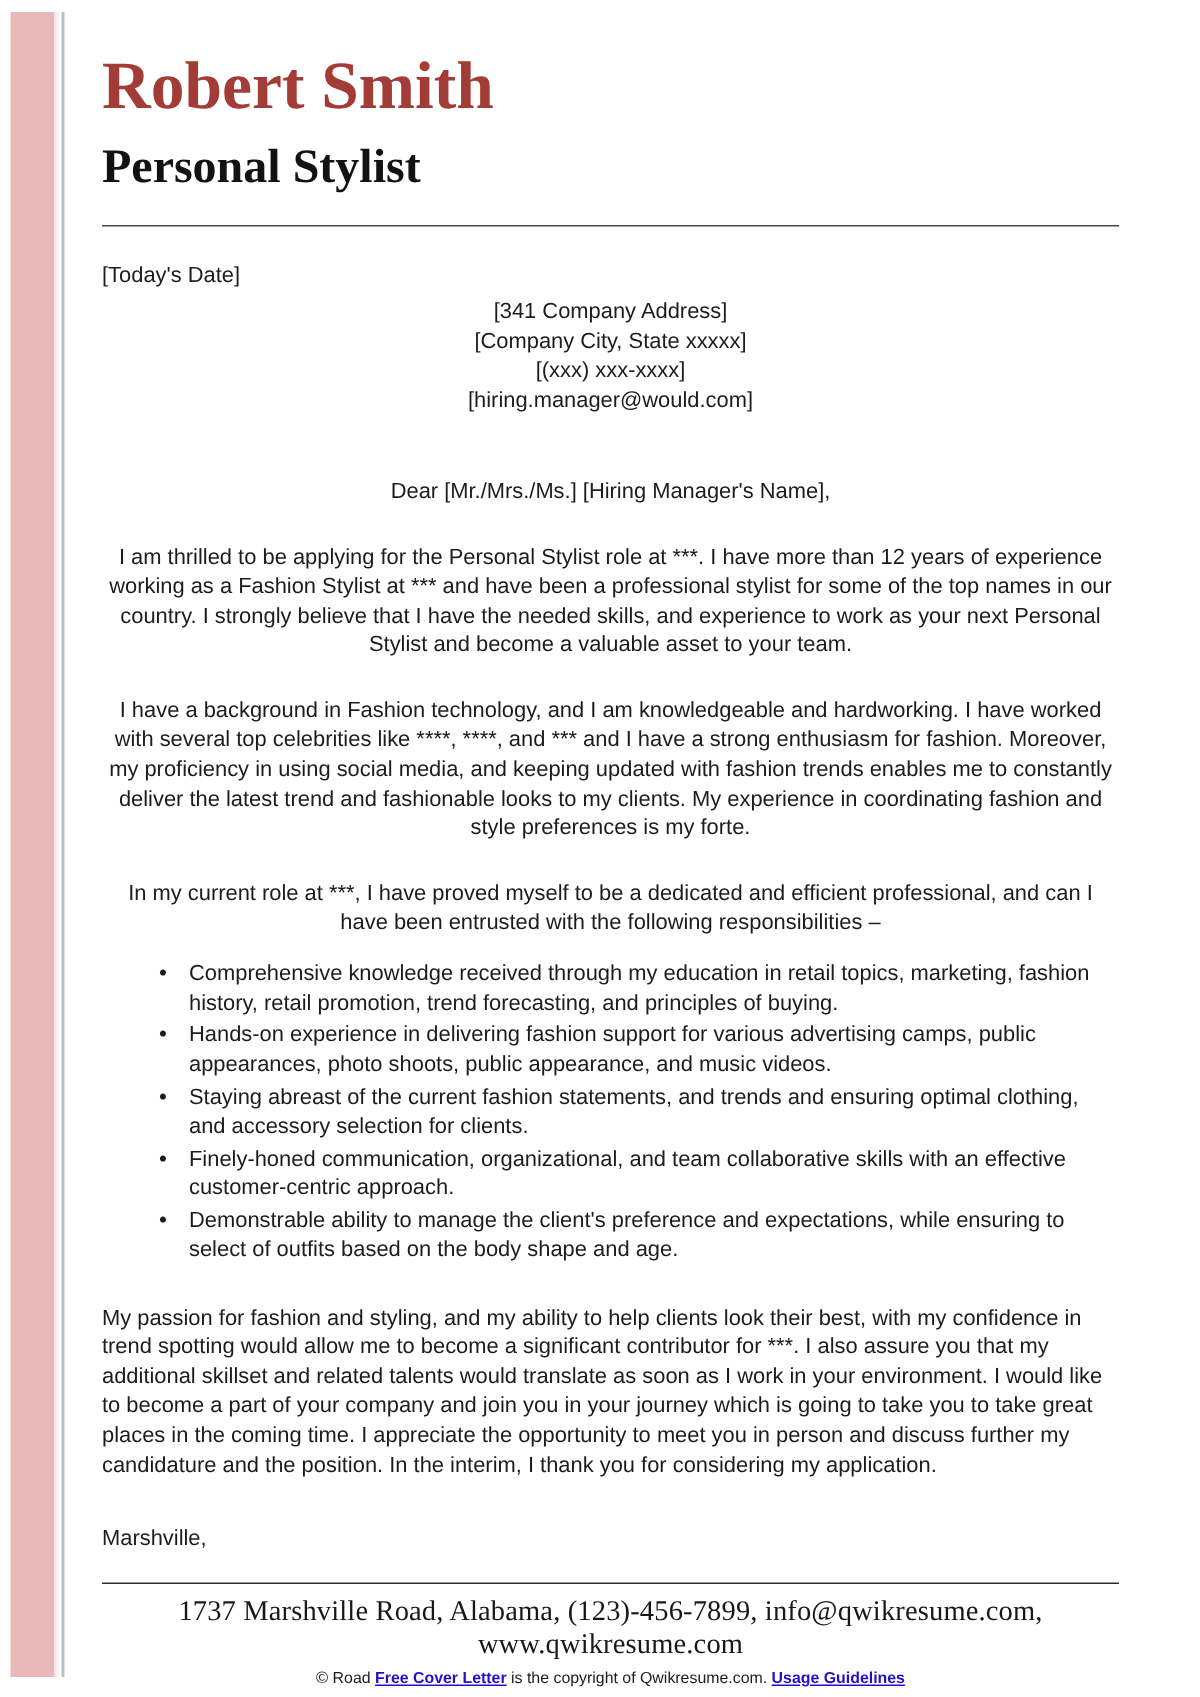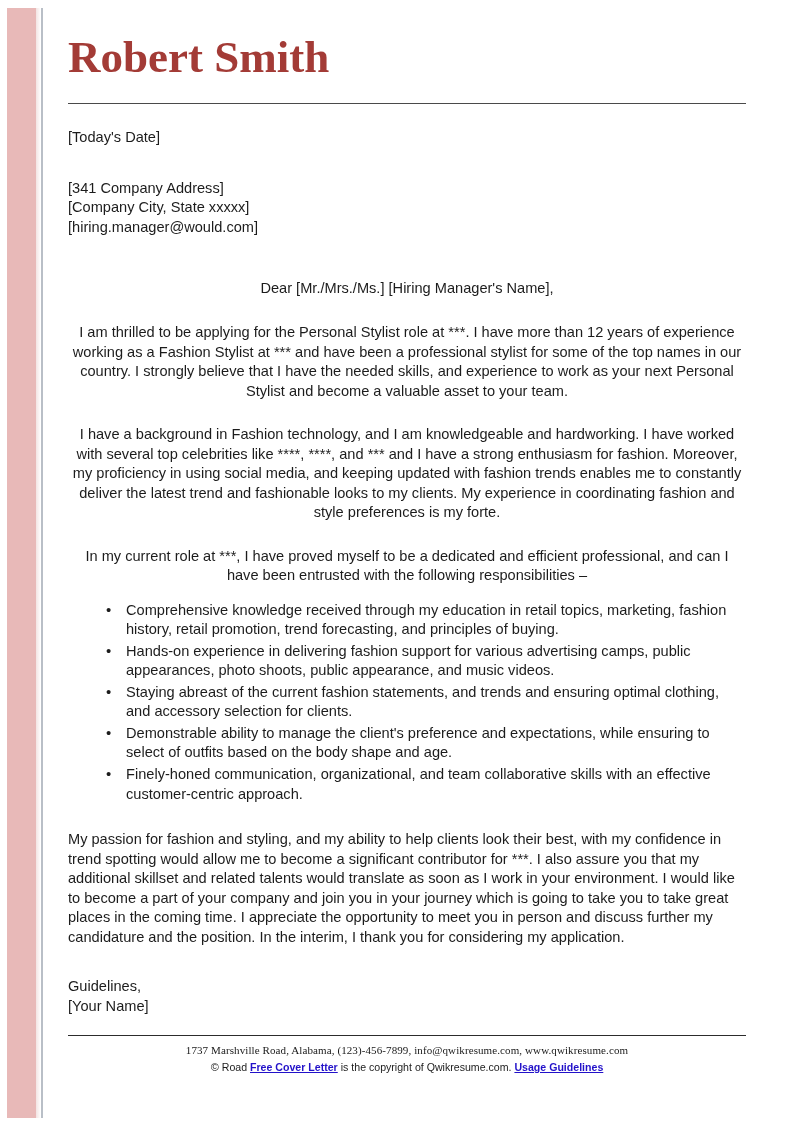--- a/index.html
+++ b/index.html
@@ -90,21 +90,22 @@
     font-size: 14.6px;
     color: #1c1c1c;
     line-height: 1.34;
   }
 
   .date-line {
     margin-top: 24px;
   }
 
   .addr-block {
-    margin-top: 31px;
+    margin-top: 4px;
+    text-align: center;
   }
   .addr-block div { white-space: nowrap; }
 
   .salutation {
     margin-top: 42px;
     text-align: center;
   }
 
   .para {
     margin-top: 24px;
@@ -138,21 +139,21 @@
 
   .rule-bottom {
     margin-top: 18px;
     border: 0;
     border-top: 1.6px solid #2c2c2c;
     width: 678px;
   }
 
   .footer-address {
     font-family: "Liberation Serif", serif;
-    font-size: 11px;
+    font-size: 19px;
     color: #181818;
     text-align: center;
     margin-top: 6px;
     letter-spacing: 0.1px;
   }
 
   .footer-copy {
     text-align: center;
     font-size: 10.6px;
     color: #1c1c1c;
@@ -172,50 +173,51 @@
 
 <div class="page">
 
   <div class="left-band"></div>
   <div class="left-band-inner-edge"></div>
   <div class="left-rule"></div>
 
   <div class="content">
 
     <h1 class="name">Robert Smith</h1>
+    <h2 class="job-title">Personal Stylist</h2>
 
     <hr class="rule-top">
 
     <div class="body-text date-line">[Today's Date]</div>
 
     <div class="body-text addr-block">
       <div>[341 Company Address]</div>
       <div>[Company City, State xxxxx]</div>
+      <div>[(xxx) xxx-xxxx]</div>
       <div>[hiring.manager@would.com]</div>
     </div>
 
     <div class="body-text salutation">Dear [Mr./Mrs./Ms.] [Hiring Manager's Name],</div>
 
     <p class="body-text para">I am thrilled to be applying for the Personal Stylist role at ***. I have more than 12 years of experience working as a Fashion Stylist at *** and have been a professional stylist for some of the top names in our country. I strongly believe that I have the needed skills, and experience to work as your next Personal Stylist and become a valuable asset to your team.</p>
     <p class="body-text para">I have a background in Fashion technology, and I am knowledgeable and hardworking. I have worked with several top celebrities like ****, ****, and *** and I have a strong enthusiasm for fashion. Moreover, my proficiency in using social media, and keeping updated with fashion trends enables me to constantly deliver the latest trend and fashionable looks to my clients. My experience in coordinating fashion and style preferences is my forte.</p>
     <p class="body-text para">In my current role at ***, I have proved myself to be a dedicated and efficient professional, and can I have been entrusted with the following responsibilities –</p>
 
     <ul class="resp-list body-text">
       <li>Comprehensive knowledge received through my education in retail topics, marketing, fashion history, retail promotion, trend forecasting, and principles of buying.</li>
       <li>Hands-on experience in delivering fashion support for various advertising camps, public appearances, photo shoots, public appearance, and music videos.</li>
       <li>Staying abreast of the current fashion statements, and trends and ensuring optimal clothing, and accessory selection for clients.</li>
+      <li>Finely-honed communication, organizational, and team collaborative skills with an effective customer-centric approach.</li>
       <li>Demonstrable ability to manage the client's preference and expectations, while ensuring to select of outfits based on the body shape and age.</li>
-      <li>Finely-honed communication, organizational, and team collaborative skills with an effective customer-centric approach.</li>
     </ul>
 
     <p class="body-text closing-para">My passion for fashion and styling, and my ability to help clients look their best, with my confidence in trend spotting would allow me to become a significant contributor for ***. I also assure you that my additional skillset and related talents would translate as soon as I work in your environment. I would like to become a part of your company and join you in your journey which is going to take you to take great places in the coming time. I appreciate the opportunity to meet you in person and discuss further my candidature and the position. In the interim, I thank you for considering my application.</p>
 
     <div class="body-text signoff">
-      <div>Guidelines,</div>
-      <div>[Your Name]</div>
+      <div>Marshville,</div>
     </div>
 
     <hr class="rule-bottom">
 
     <div class="footer-address">1737 Marshville Road, Alabama, (123)-456-7899, info@qwikresume.com, www.qwikresume.com</div>
 
     <div class="footer-copy">
       <span class="copy-mark">©</span>
       <span>Road</span>
       <a class="lnk" href="#">Free Cover Letter</a>

